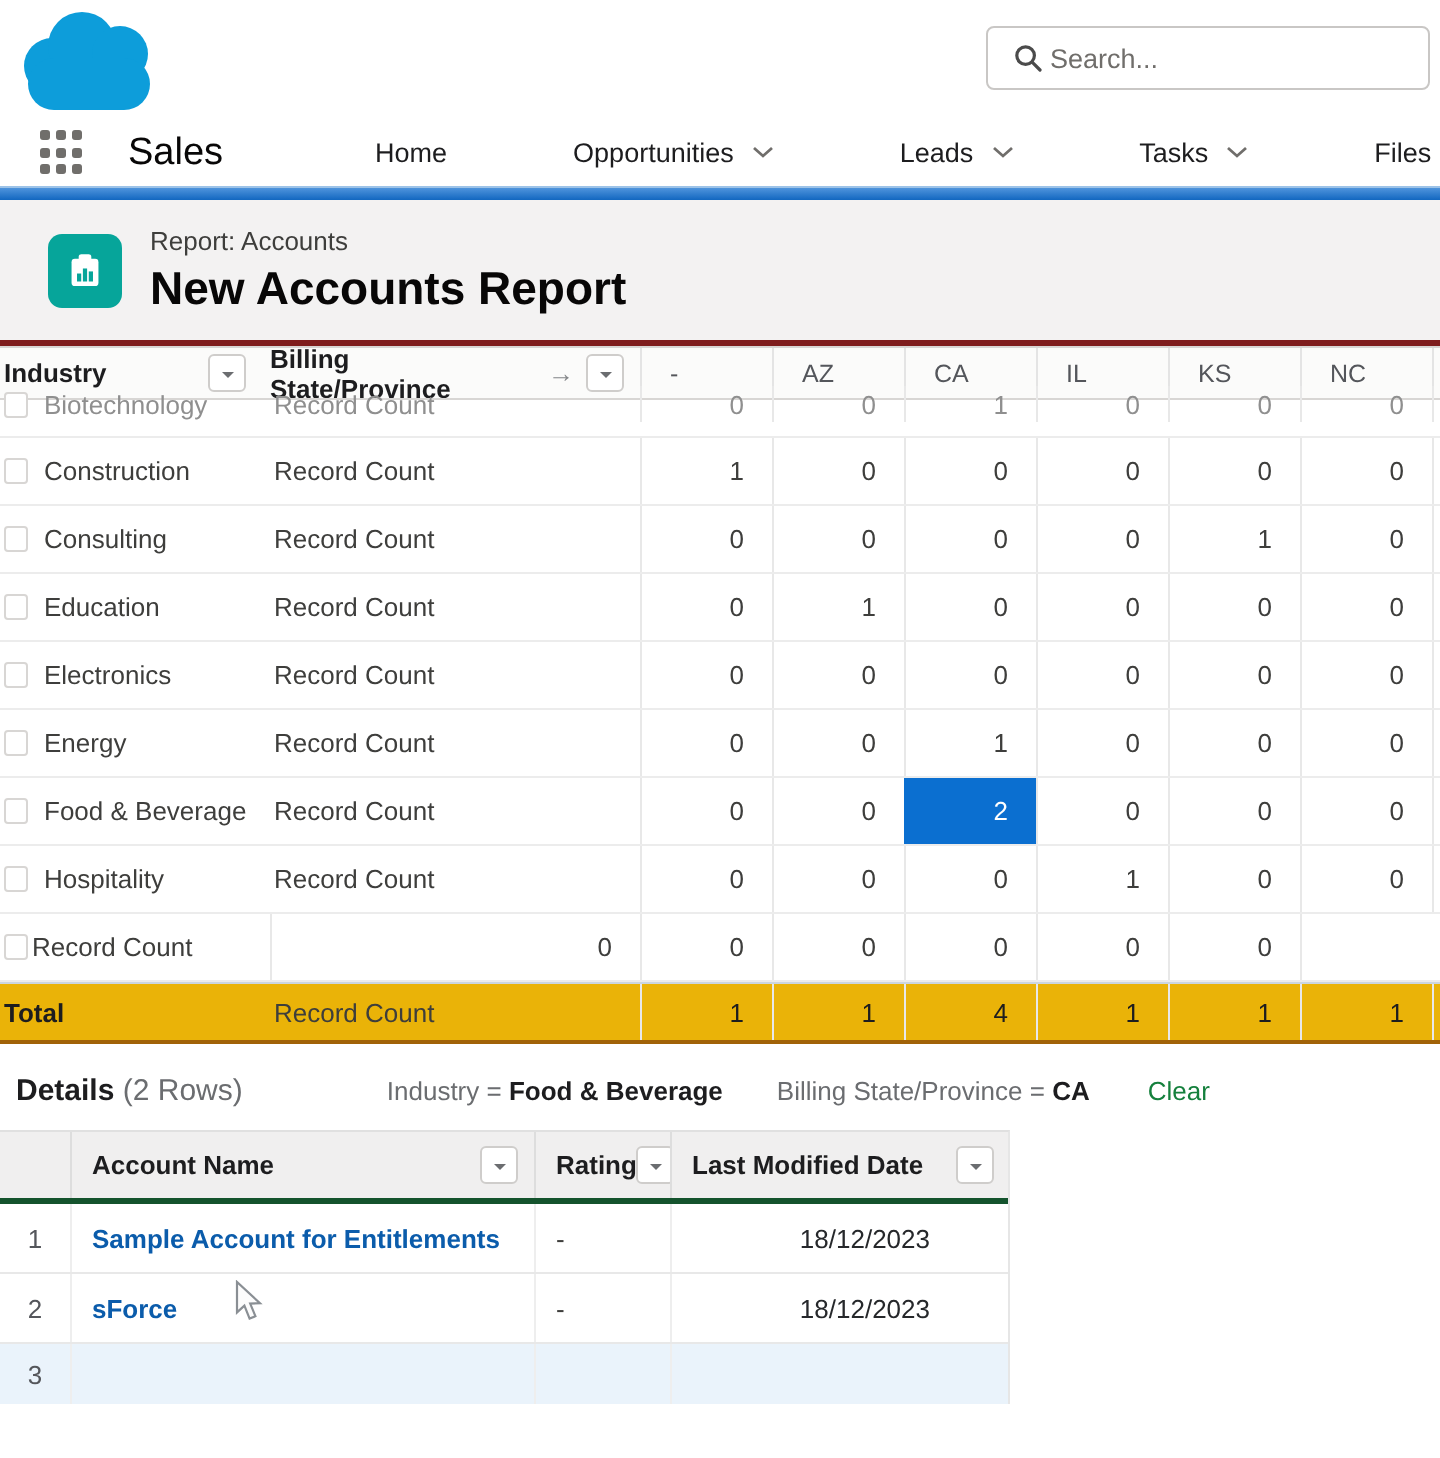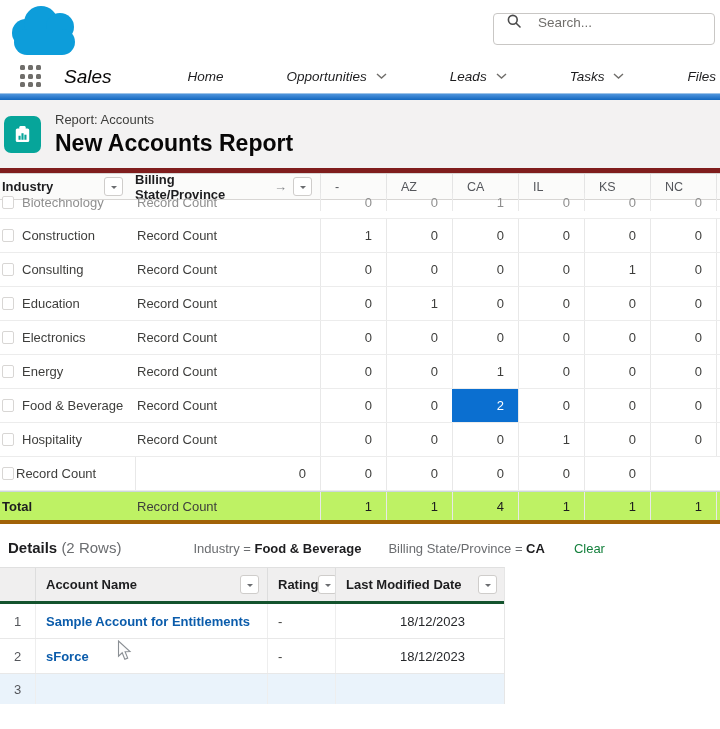--- a/index.html
+++ b/index.html
@@ -8,37 +8,37 @@
 
   
   .topbar{position:relative;height:60px;background:#fff;}
   .cloud{position:absolute;left:12px;top:4px;width:66px;height:52px;}
   .cloud i{position:absolute;background:#0d9dda;border-radius:50%;}
   .cloud .c1{left:0;top:15px;width:28px;height:28px;}
   .cloud .c2{left:12px;top:2px;width:34px;height:34px;}
   .cloud .c3{left:34px;top:9px;width:28px;height:28px;}
   .cloud .c4{left:2px;top:25px;width:61px;height:26px;border-radius:13px;}
   .search-box{position:absolute;left:493px;top:13px;width:222px;height:32px;box-sizing:border-box;
-              border:1px solid #c9c7c5;border-radius:4px;background:#fff;display:flex;align-items:flex-start;
-              padding-left:13px;gap:15px;}
+              border:1px solid #c9c7c5;border-radius:4px;background:#fff;display:flex;align-items:center;
+              padding-left:13px;gap:2px;}
   .search-box input{border:none;outline:none;flex:1;font-family:inherit;font-size:13.5px;color:#444;background:transparent;min-width:0;}
   .search-box input::placeholder{color:#706e6b;opacity:1;}
 
   
-  .navbar{position:relative;height:33px;display:flex;align-items:center;padding-left:20px;background:#fff;font-style:italic;}
+  .navbar{position:relative;height:33px;display:flex;align-items:center;padding-left:20px;background:#fff;}
   .waffle{width:23px;height:23px;display:grid;grid-template-columns:repeat(3,1fr);gap:3px;margin-right:23px;cursor:pointer;}
   .waffle i{width:5px;height:5px;background:#706e6b;border-radius:1.5px;}
   .app-name{font-size:19px;color:#080707;margin-right:44px;}
   .nav-tabs{display:flex;align-items:center;gap:31px;}
   .nav-item{display:flex;align-items:center;gap:9px;font-size:13.5px;color:#1d1d1f;white-space:nowrap;cursor:pointer;margin-left:32px;}
   .nav-underline{height:6px;background:linear-gradient(180deg,#4f94dc,#1267c0);border-top:1px solid #9dc3e8;}
 
   
-  .report-header{height:73px;background:#f3f2f2;display:flex;align-items:center;padding-left:4px;
-                 border-bottom:5px solid #7f1d1d;box-sizing:border-box;}
+  .report-header{height:73px;background:#f3f2f2;display:flex;align-items:center;padding-left:24px;
+                 border-bottom:3px solid #7f1d1d;box-sizing:border-box;}
   .report-icon{width:37px;height:37px;border-radius:7px;background:#06a59a;display:flex;align-items:center;
                justify-content:center;margin-right:14px;flex:0 0 auto;}
   .rh-type{font-size:13px;color:#3e3e3c;margin-bottom:3px;}
   .rh-title{font-size:23px;font-weight:bold;color:#080707;}
 
   
   .pivot{border-top:1px solid #d8d6d4;}
   .prow{display:grid;grid-template-columns:14px 121px 185px repeat(6,66px) minmax(0,1fr);
         height:33px;border-bottom:1px solid #ececec;background:#fff;}
   .cell{display:flex;align-items:center;font-size:13px;color:#3e3e3c;overflow:hidden;box-sizing:border-box;}
@@ -53,21 +53,21 @@
   .fbtn::after{content:"";border:3.5px solid transparent;border-top-color:#6b6d70;margin-top:4px;}
   .gut{padding-left:2px;}
   .chk{width:11px;height:11px;background:#fff;border:1px solid #d8d6d4;border-radius:2px;}
   .ind{padding-left:8px;cursor:pointer;}
   .mea{padding-left:2px;}
   .val{justify-content:flex-end;padding-right:14px;border-left:1px solid #e8e8e8;cursor:pointer;}
   .fill{border-left:1px solid #e8e8e8;}
   .sel{background:#0b6fd0;color:#fff;border-left-color:#0b6fd0;}
   .clipped{height:18px;}
   .clipped .cell{transform:translateY(-7px);color:#8f8f8f;}
-  .total{height:28px;background:#bef264;border-top:1px solid #ccd6de;border-bottom:4px solid #a16207;text-align:right;}
+  .total{height:28px;background:#eab308;border-top:1px solid #ccd6de;border-bottom:2px solid #a16207;text-align:right;}
   .tlab{grid-column:1/3;font-weight:bold;color:#1d1d1f;padding-left:2px !important;}
   .total .val{color:#1d1d1f;}
 
   
   .details-bar{display:flex;align-items:baseline;padding:15px 8px 11px 8px;}
   .details-left{font-size:15px;color:#1d1d1f;margin-right:72px;white-space:nowrap;}
   .details-title{font-weight:bold;}
   .details-count{color:#6b6d70;}
   .filter-chip{font-size:13px;color:#6b6d70;margin-right:27px;white-space:nowrap;}
   .f-val{color:#1d1d1f;font-weight:bold;}

